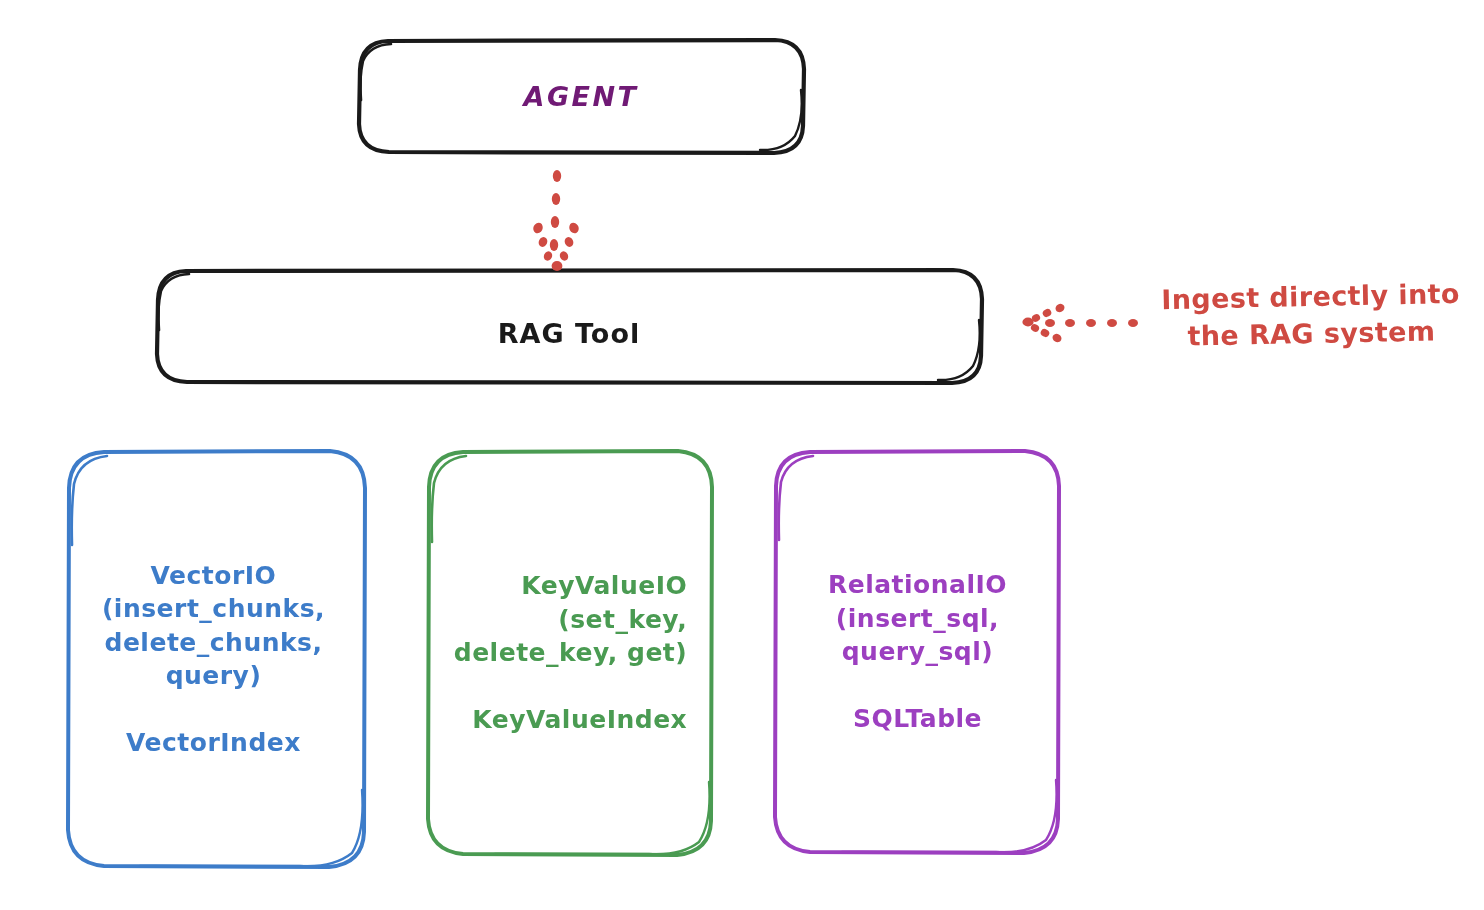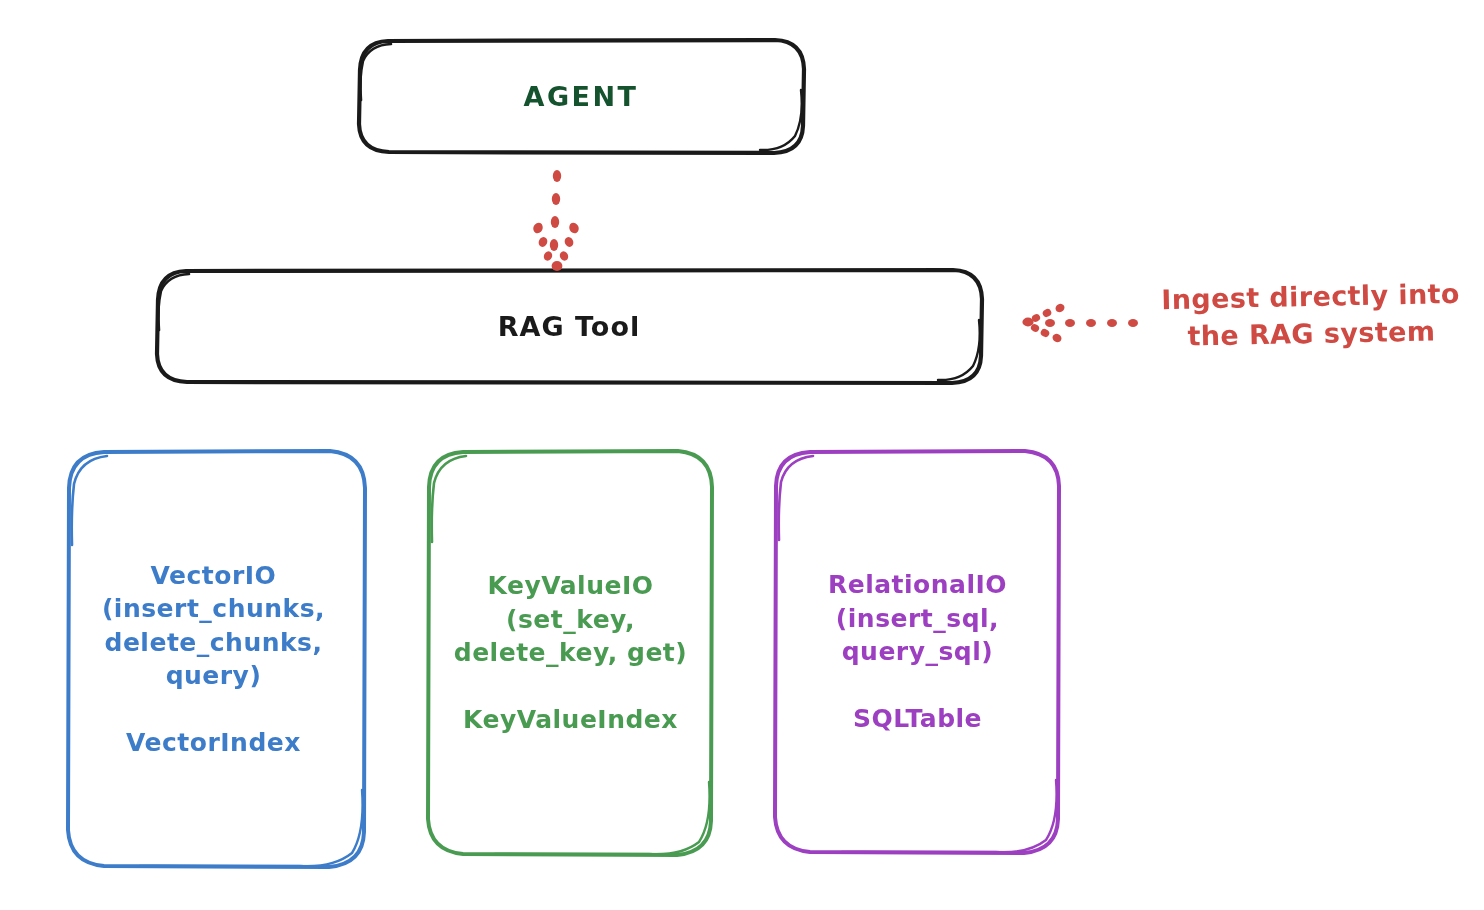--- a/index.html
+++ b/index.html
@@ -35,40 +35,41 @@
     letter-spacing: 0.5px;
   }
 
   
   #agent-node {
     left: 358px; top: 40px; width: 446px; height: 114px;
   }
   #agent-node .node-label {
     font-family: "DejaVu Sans", sans-serif;
     font-size: 27px;
+    font-style: italic;
     font-weight: 700;
-    color: #14532d;
+    color: #701a75;
     letter-spacing: 2.5px;
   }
 
   
   #ragtool-node {
-    left: 156px; top: 255px; width: 826px; height: 144px;
+    left: 156px; top: 262px; width: 826px; height: 144px;
   }
   #ragtool-node .node-label {
     font-family: "DejaVu Sans", sans-serif;
     font-size: 27px;
     font-weight: 600;
     color: #1a1a1a;
     letter-spacing: 1px;
   }
 
   
   #vectorio-node { left: 66px;  top: 450px; width: 295px; height: 418px; }
-  #keyvalueio-node { left: 428px; top: 450px; width: 285px; height: 406px; }
+  #keyvalueio-node { left: 428px; top: 450px; width: 285px; height: 406px; text-align: right; }
   #relationalio-node { left: 775px; top: 450px; width: 285px; height: 404px; }
 
   #vectorio-node .node-label,
   #keyvalueio-node .node-label,
   #relationalio-node .node-label {
     font-family: "DejaVu Sans", sans-serif;
     font-size: 25px;
     font-weight: 600;
     line-height: 1.34;
   }

